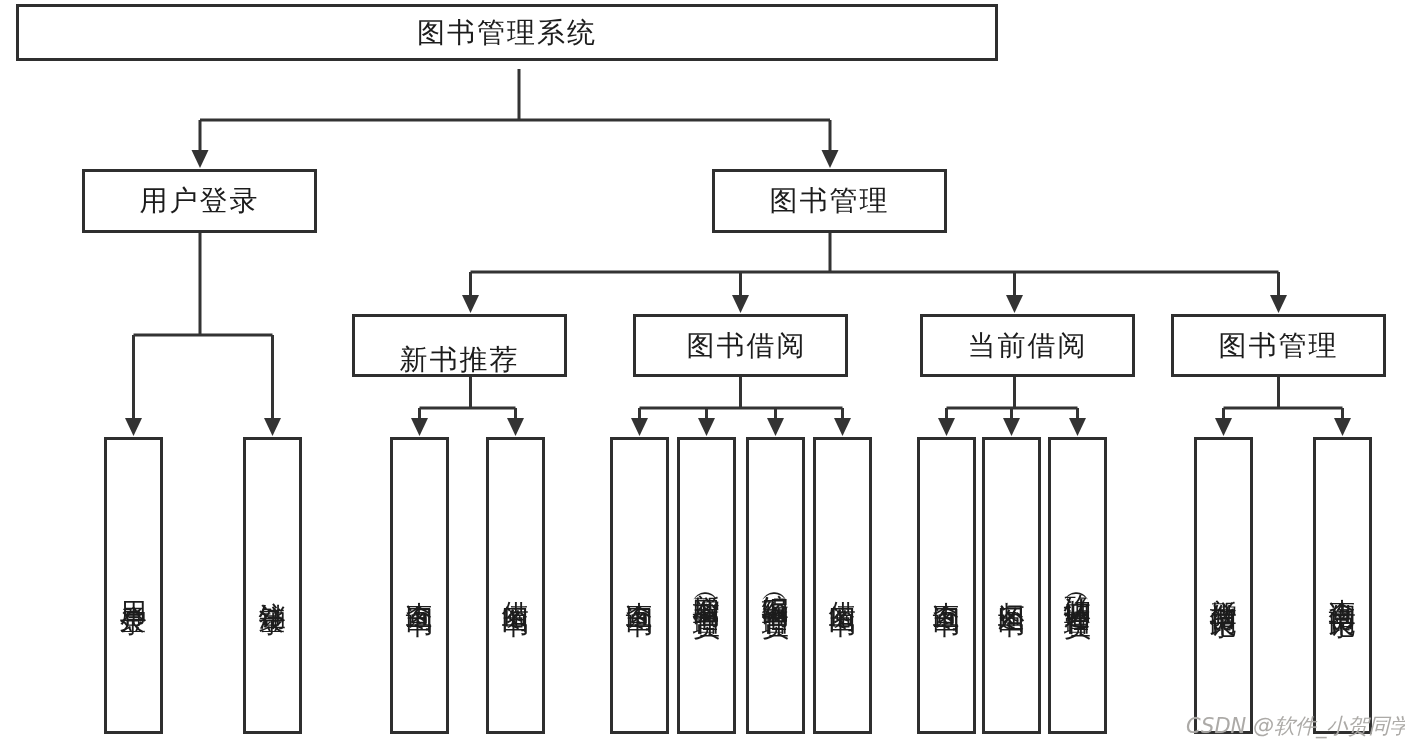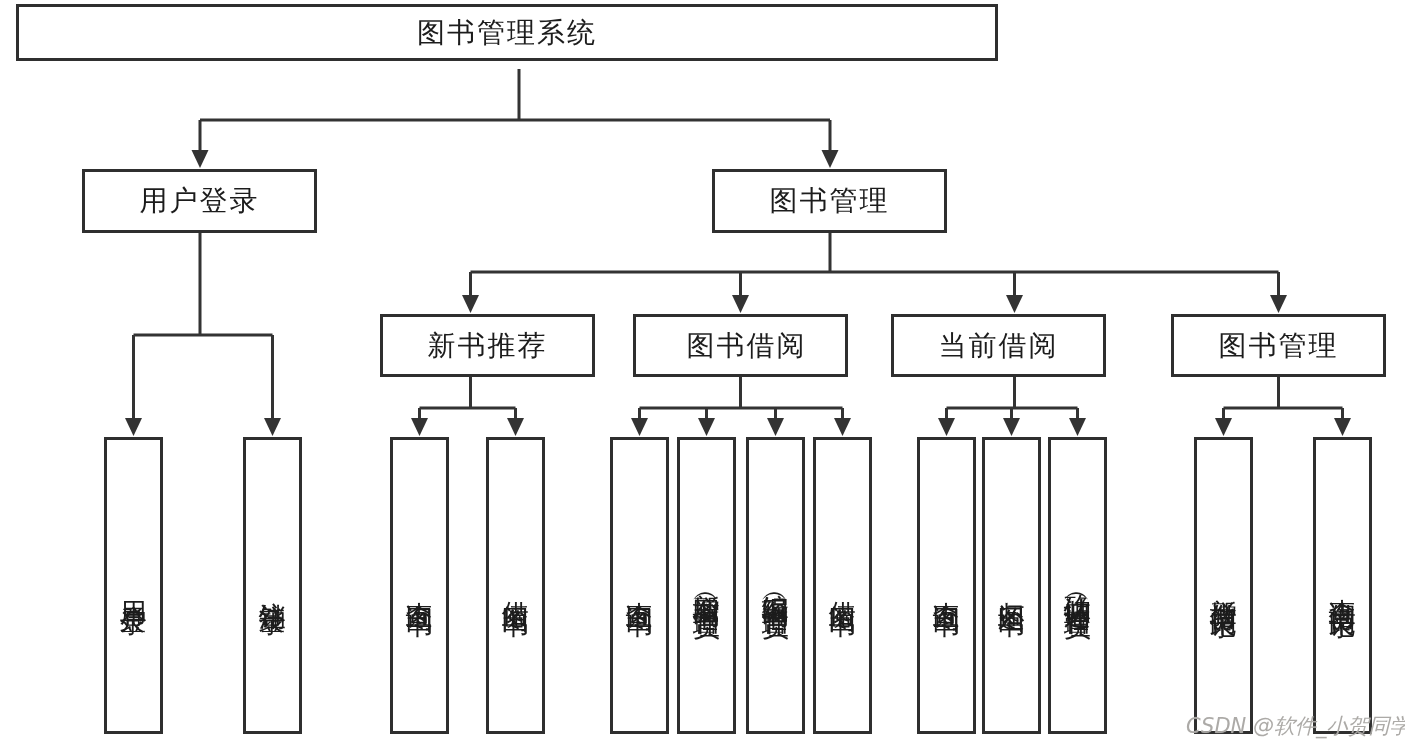--- a/index.html
+++ b/index.html
@@ -38,23 +38,23 @@
     letter-spacing: 2px;
     line-height: 1;
     white-space: nowrap;
     color: #1c1c1c;
   }
   .root-box  { left: 16px;  top: 4px;  width: 982px; height: 57px; }
   .l2-box    { top: 169px; height: 64px; width: 235px; }
   .l2-user   { left: 82px; }
   .l2-book   { left: 712px; }
   .l3-box    { top: 314px; height: 63px; width: 215px; }
-  .l3-a { left: 380px; }
+  .l3-a { left: 352px; align-items: flex-end; }
   .l3-b { left: 633px; padding-left: 12px; }
-  .l3-c { left: 891px; justify-content: center; }
+  .l3-c { left: 920px; justify-content: center; }
   .l3-d { left: 1171px; }
   .leaf {
     top: 437px;
     height: 297px;
     width: 59px;
   }
   .leaf .vlabel {
     writing-mode: vertical-rl;
     text-orientation: mixed;
     font-size: 27px;

